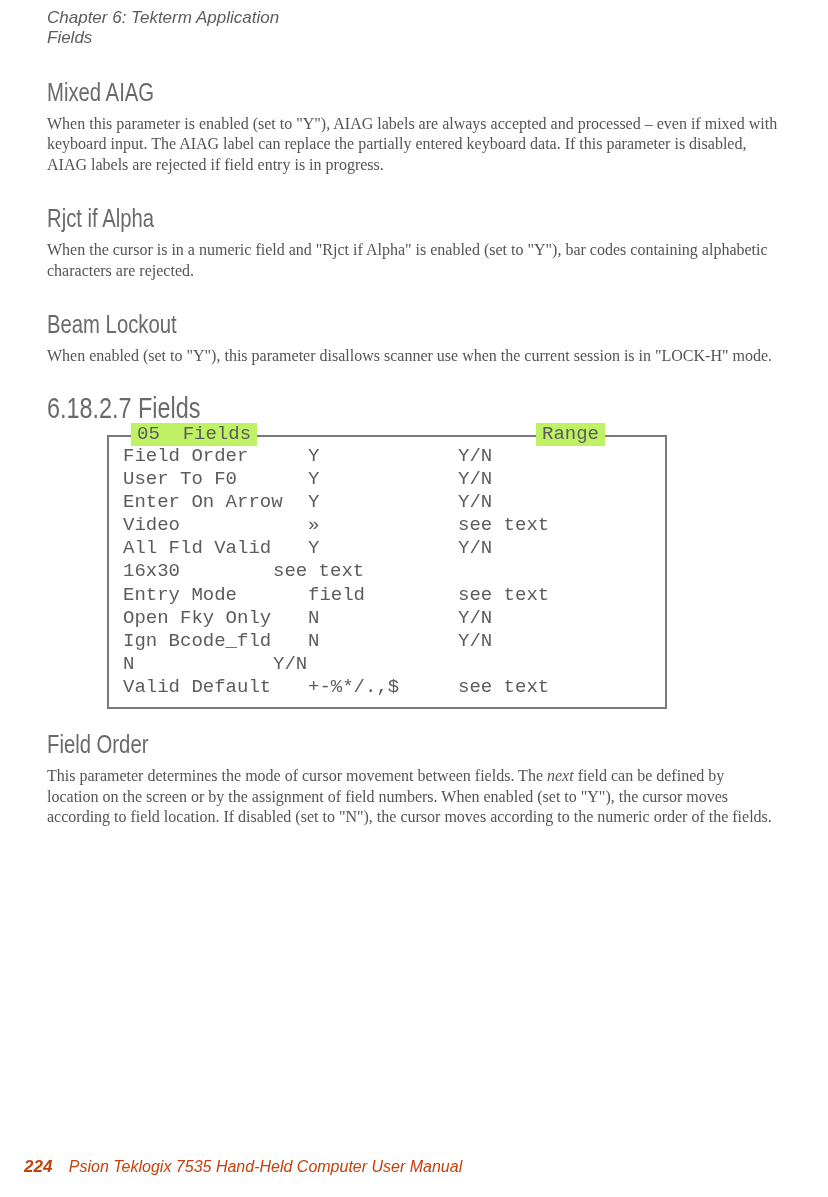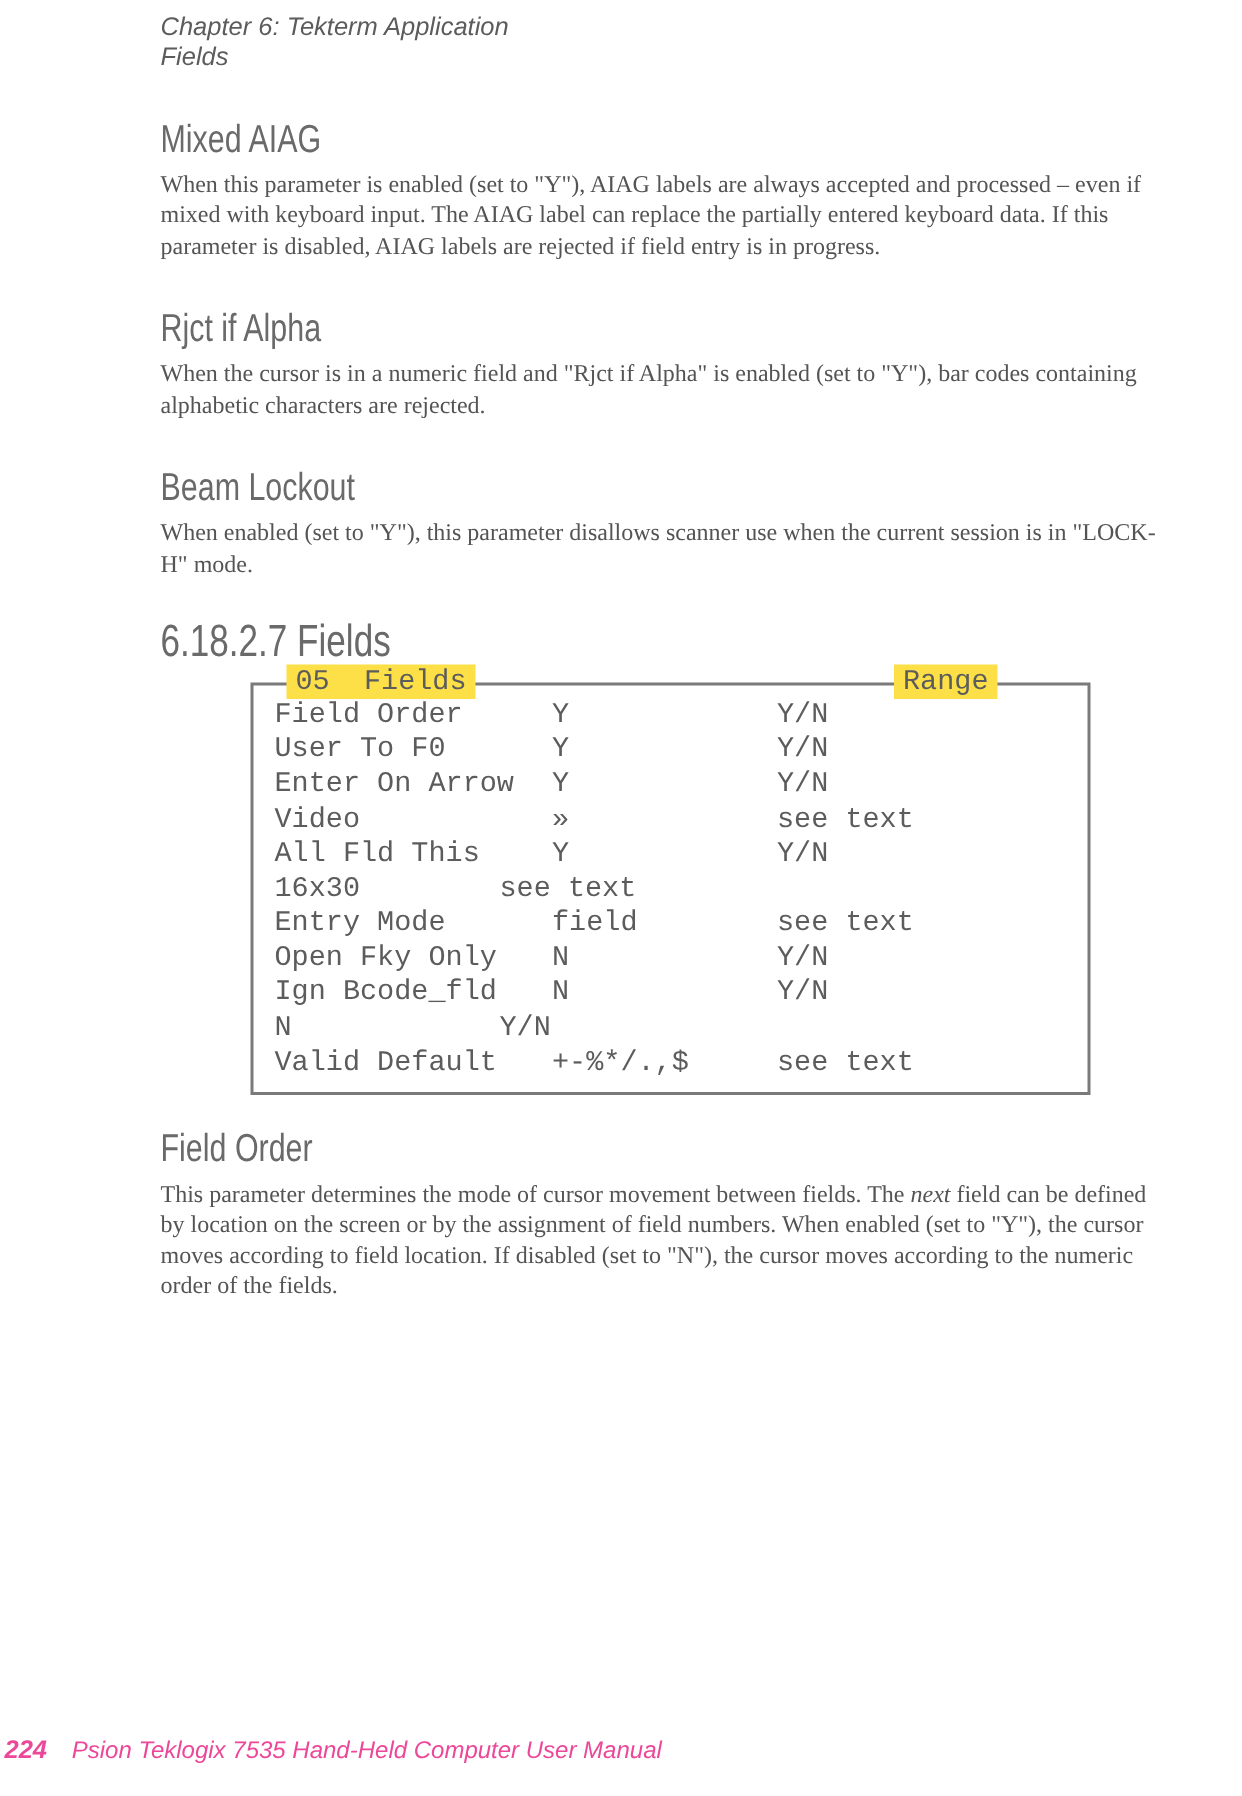--- a/index.html
+++ b/index.html
@@ -7,21 +7,21 @@
     padding: 0;
     background: #fff;
     font-family: "Times New Roman", Times, serif;
     color: #5c5c5c;
     width: 828px;
     height: 1197px;
     box-sizing: border-box;
     position: relative;
   }
   .page {
-    padding: 0 50px 0 107px;
+    padding: 0 50px 0 47px;
     box-sizing: border-box;
   }
   .header {
     padding-top: 8px;
     font-style: italic;
     font-size: 17px;
     line-height: 1.2;
     color: #5c5c5c;
     font-family: Arial, Helvetica, sans-serif;
   }
@@ -61,43 +61,43 @@
     border: 2px solid #7a7a7a;
     padding: 8px 14px 8px 14px;
     font-family: "Courier New", Courier, monospace;
     font-size: 19px;
     color: #5c5c5c;
     line-height: 1.22;
   }
   .legend {
     position: absolute;
     top: -14px;
-    background: #fde047;
+    background: #bef264;
     padding: 0 6px;
     font-family: "Courier New", Courier, monospace;
     font-size: 19px;
     color: #5c5c5c;
   }
   .legend.left { left: 22px; }
   .legend.right { right: 60px; }
   .row {
     display: flex;
     white-space: pre;
   }
   .col-name { width: 185px; }
   .col-val  { width: 150px; }
   .col-rng  { flex: 1; }
   .footer {
     position: absolute;
     bottom: 20px;
-    left: 3px;
+    left: 24px;
     font-family: Arial, Helvetica, sans-serif;
     font-style: italic;
     font-size: 16px;
-    color: #ec4899;
+    color: #c2410c;
   }
   .footer .pn {
     font-weight: bold;
     font-style: italic;
     margin-right: 12px;
     font-size: 17px;
   }
   em.ital { font-style: italic; }
 </style>
 </head>
@@ -142,21 +142,21 @@
         <span class="col-name">Enter On Arrow</span>
         <span class="col-val">Y</span>
         <span class="col-rng">Y/N</span>
       </div>
       <div class="row">
         <span class="col-name">Video</span>
         <span class="col-val">»</span>
         <span class="col-rng">see text</span>
       </div>
       <div class="row">
-        <span class="col-name">All Fld This</span>
+        <span class="col-name">All Fld Valid</span>
         <span class="col-val">Y</span>
         <span class="col-rng">Y/N</span>
       </div>
       <div class="row">
         <span class="col-val">16x30</span>
         <span class="col-rng">see text</span>
       </div>
       <div class="row">
         <span class="col-name">Entry Mode</span>
         <span class="col-val">field</span>

